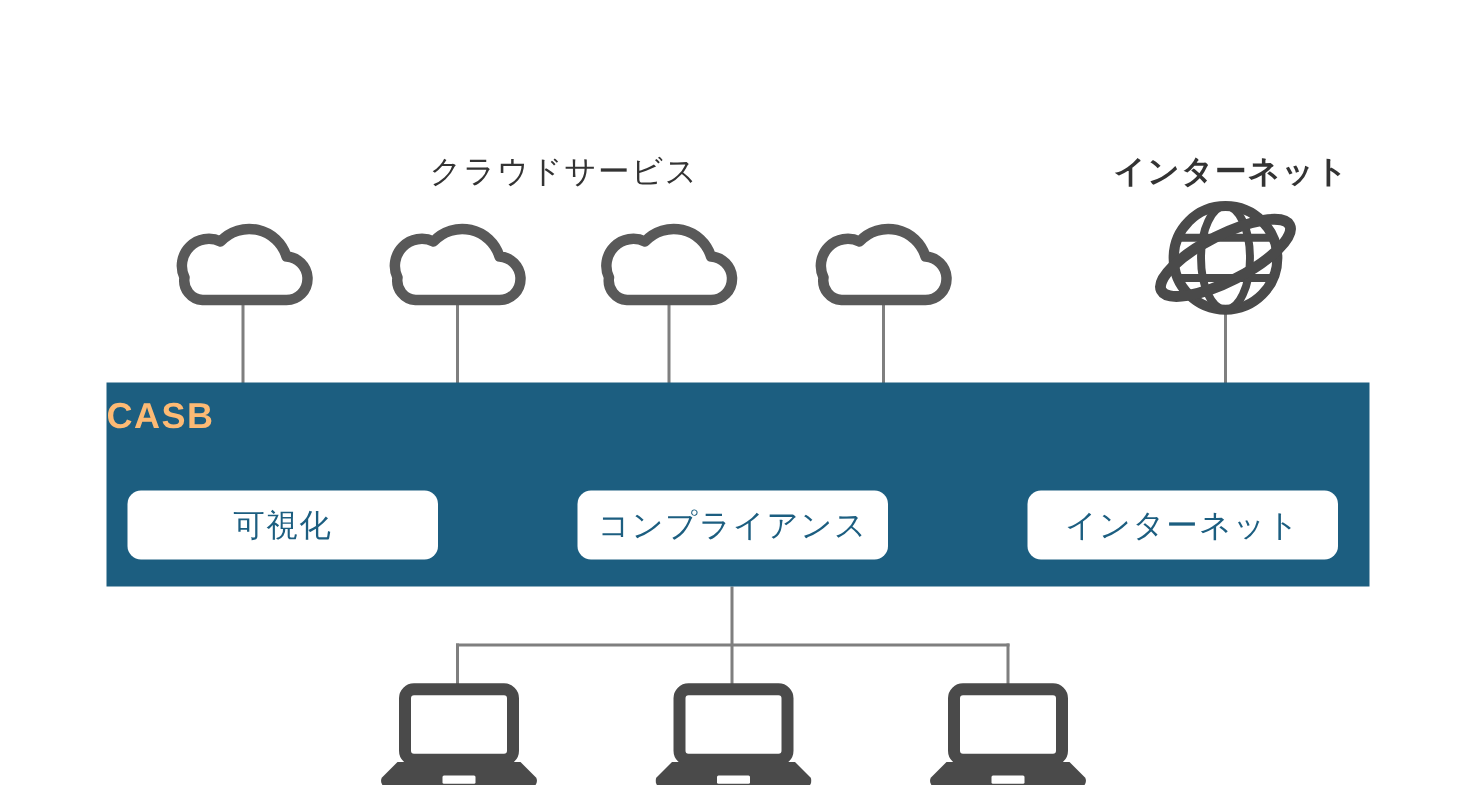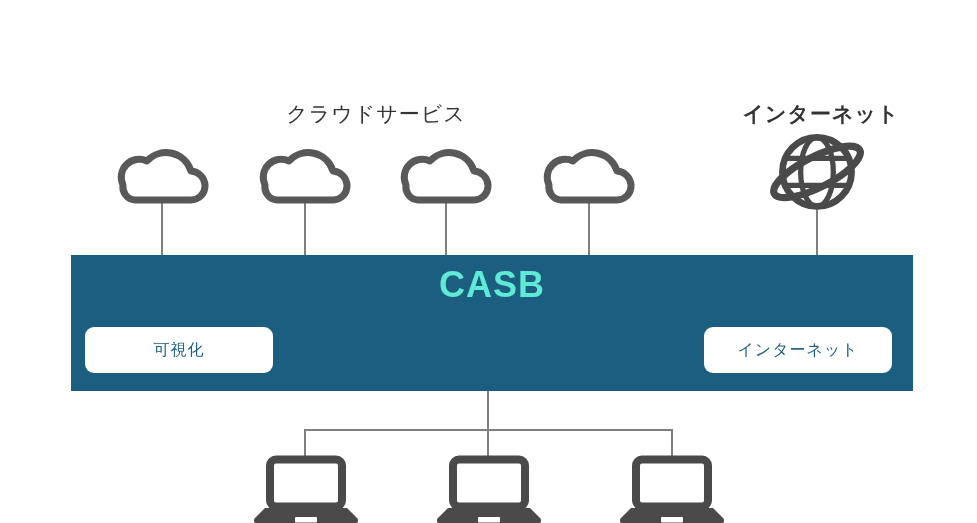--- a/index.html
+++ b/index.html
@@ -14,31 +14,31 @@
   }
   .line{position:absolute;background:#7f7f7f;}
   .line.v{width:2px;}
   .line.h{height:2px;}
   .icon-svg{position:absolute;display:block;}
   .banner{
     position:absolute;left:71px;top:211px;width:842px;height:136px;
     background:#1c5e80;
   }
   .banner-title{
-    position:absolute;left:0;top:9px;width:100%;text-align:center;
-    color:#5eead4;font-size:36px;font-weight:bold;letter-spacing:1px;
+    position:absolute;left:0;top:9px;width:100%;
+    color:#fdba74;font-size:24px;font-weight:bold;letter-spacing:1px;
   }
   .func-row{
     position:absolute;left:14px;top:72px;width:807px;height:46px;
     display:flex;justify-content:space-between;align-items:stretch;
   }
   .func-box{
-    width:188px;background:#ffffff;border-radius:9px;
+    width:207px;background:#ffffff;border-radius:9px;
     display:flex;align-items:center;justify-content:center;
-    color:#1c5e80;font-size:16px;letter-spacing:1px;white-space:nowrap;
+    color:#1c5e80;font-size:21px;letter-spacing:1px;white-space:nowrap;
   }
 </style>
 </head>
 <body>
 
 <div class="canvas">
 
   <div class="label" style="left:266px;top:56px;">クラウドサービス</div>
   <div class="label" style="left:711px;top:56px;font-weight:bold;">インターネット</div>
 
@@ -76,20 +76,23 @@
     </g>
   </svg>
 
   <div class="banner">
     <div class="banner-title">CASB</div>
     <div class="func-row">
       <div class="func-box">
         <span>可視化</span>
       </div>
       <div class="func-box">
+        <span>コンプライアンス</span>
+      </div>
+      <div class="func-box">
         <span>インターネット</span>
       </div>
     </div>
   </div>
 
   <svg class="icon-svg" style="left:254px;top:410px;" width="104" height="72" viewBox="0 0 104 72">
     <rect x="16" y="5.5" width="72" height="47" rx="6" fill="#ffffff" stroke="#4a4a4a" stroke-width="8"></rect>
     <path d="M 11,54 L 93,54 L 103.5,64.5 A 4.5,4.5 0 0 1 99.5,71 L 4.5,71 A 4.5,4.5 0 0 1 0.5,64.5 Z" fill="#4a4a4a"></path>
     <rect x="41" y="63" width="22" height="5.5" rx="1" fill="#ffffff"></rect>
   </svg>

